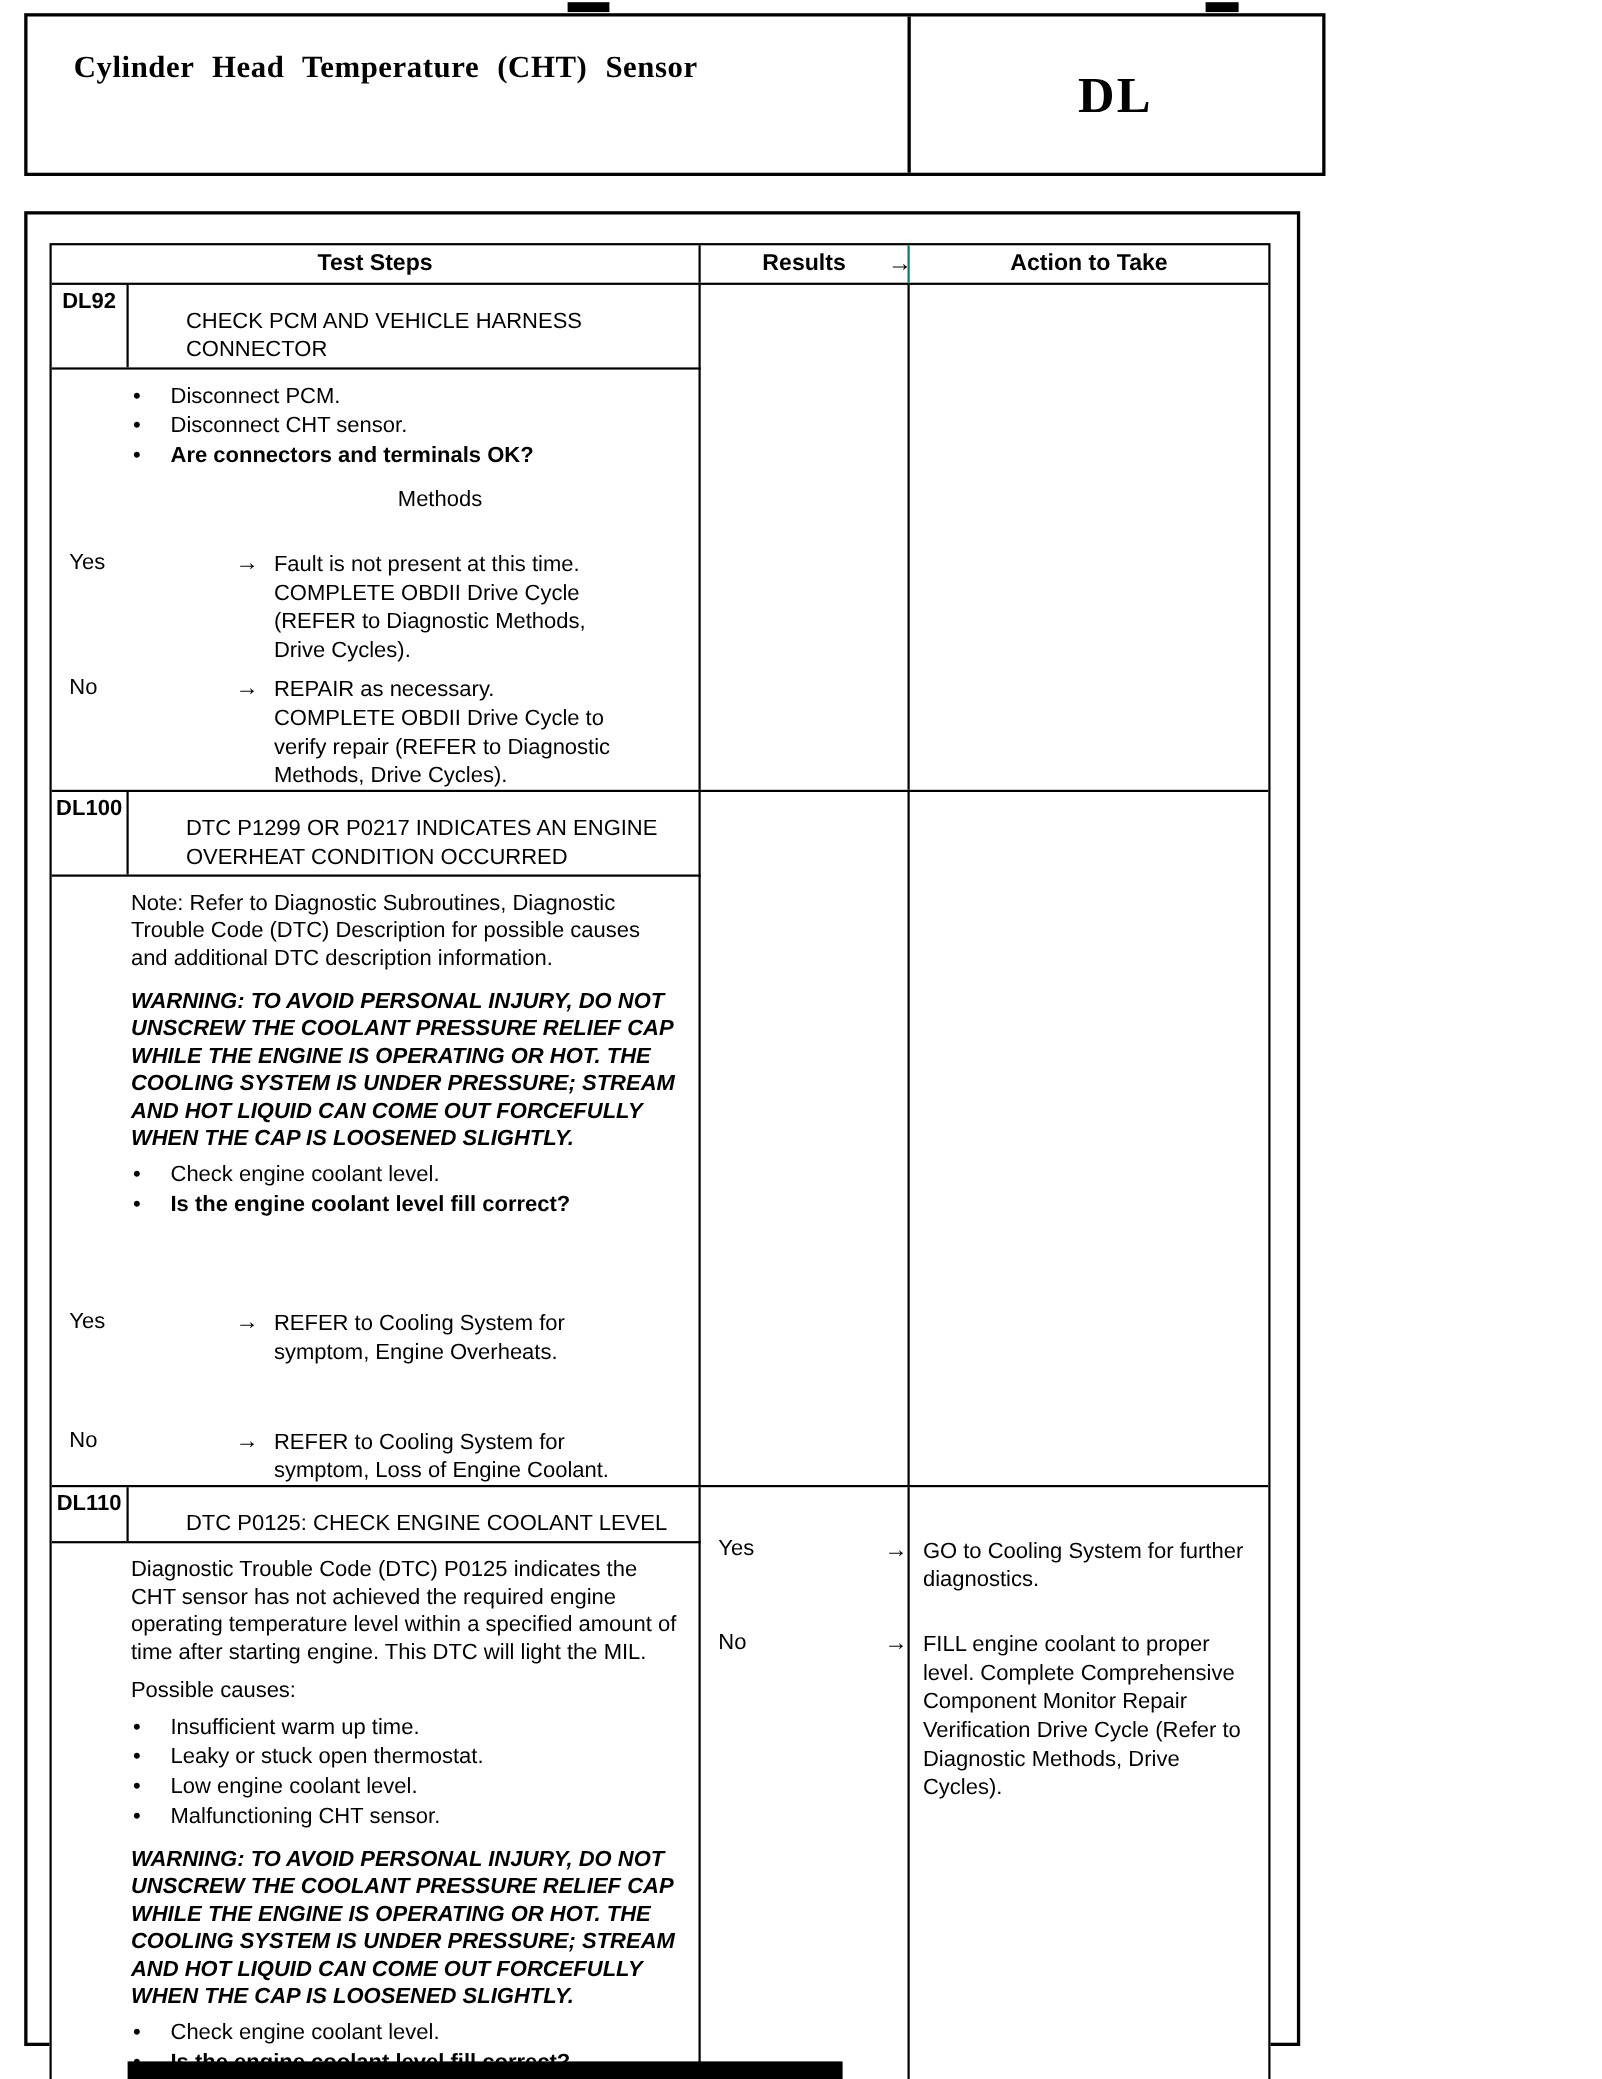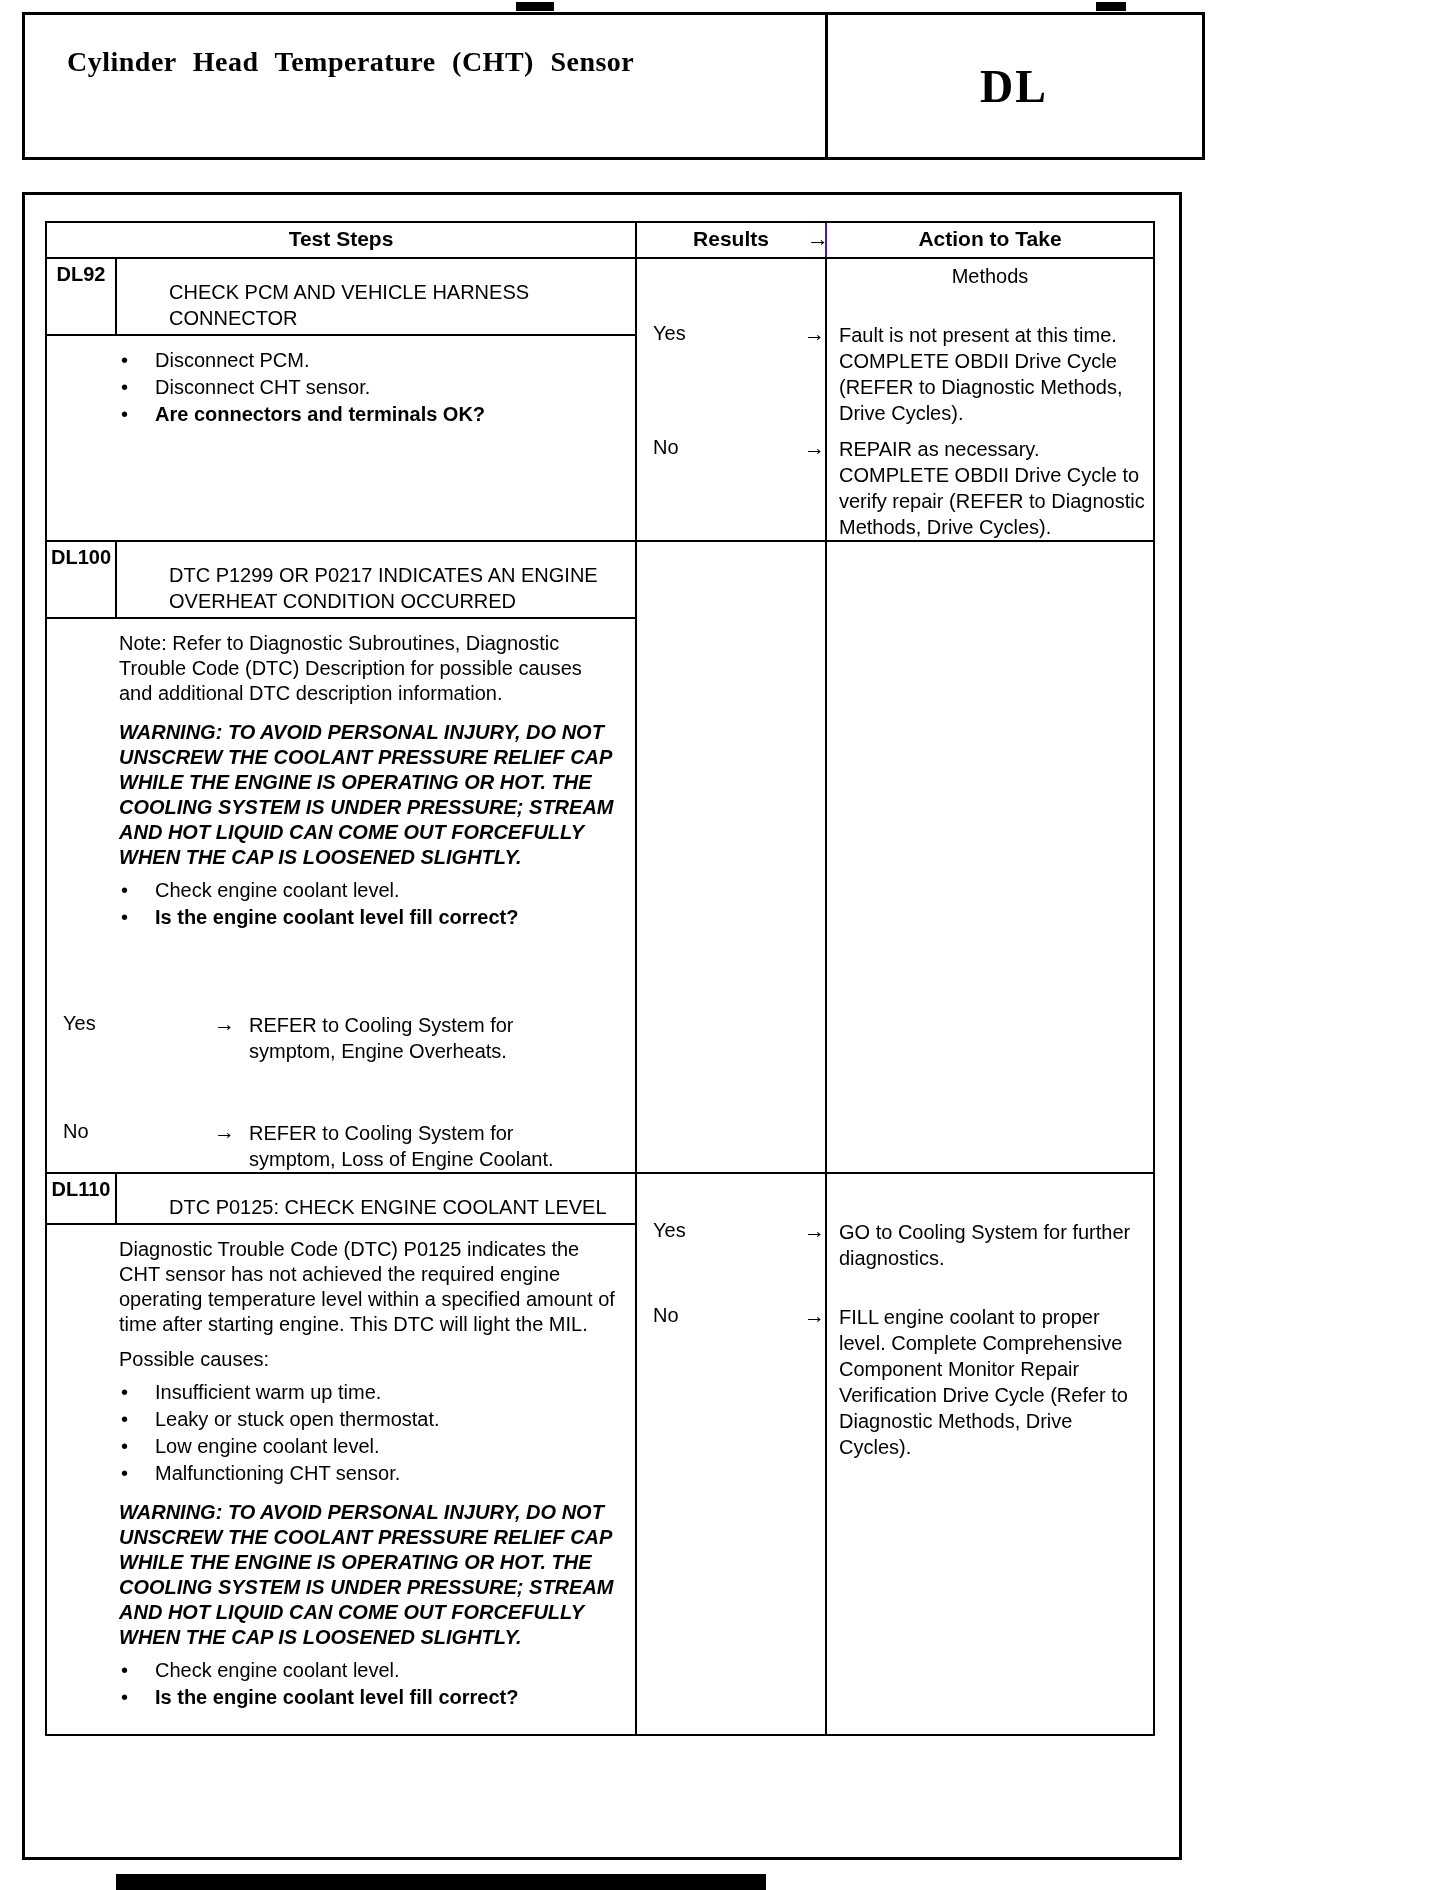--- a/index.html
+++ b/index.html
@@ -40,21 +40,21 @@
   
   .diag-table {
     position:absolute; left:20px; top:26px; width:1110px;
     border:2px solid #000; background:#fff;
   }
   .thead { display:flex; border-bottom:2px solid #000; height:36px; }
   .th {
     font-weight:bold; font-size:21px; line-height:32px; text-align:center;
   }
   .th-test { width:590px; border-right:2px solid #000; }
-  .th-results { width:190px; border-right:2px solid #4c1d95; position:relative; }
+  .th-results { width:190px; border-right:2px solid #0f766e; position:relative; }
   .th-action { width:326px; }
   .hdr-arrow { position:absolute; right:-4px; top:0; font-weight:normal; font-size:22px; }
 
   .row { position:relative; display:flex; border-bottom:2px solid #000; }
   .row:last-child { border-bottom:none; }
   .sep { position:absolute; top:0; bottom:0; width:2px; background:#000; }
   .sep1 { left:588px; }
   .sep2 { left:778px; }
 
   .cell-test { width:590px; }
@@ -107,21 +107,21 @@
 
       <div class="thead">
         <div class="th th-test">Test Steps</div>
         <div class="th th-results">
           <span>Results</span>
           <span class="hdr-arrow">→</span>
         </div>
         <div class="th th-action">Action to Take</div>
       </div>
 
-      <div class="row" style="min-height:276px;">
+      <div class="row" style="min-height:276px;flex-direction:column;">
         <div class="sep sep1"></div>
         <div class="sep sep2"></div>
         <div class="cell-test">
           <div class="title-strip">
             <div class="id-box">DL92</div>
             <div class="row-title" style="max-width:420px;">CHECK PCM AND VEHICLE HARNESS CONNECTOR</div>
           </div>
           <div class="test-body">
             <div class="blist">
               <div class="bullet">

